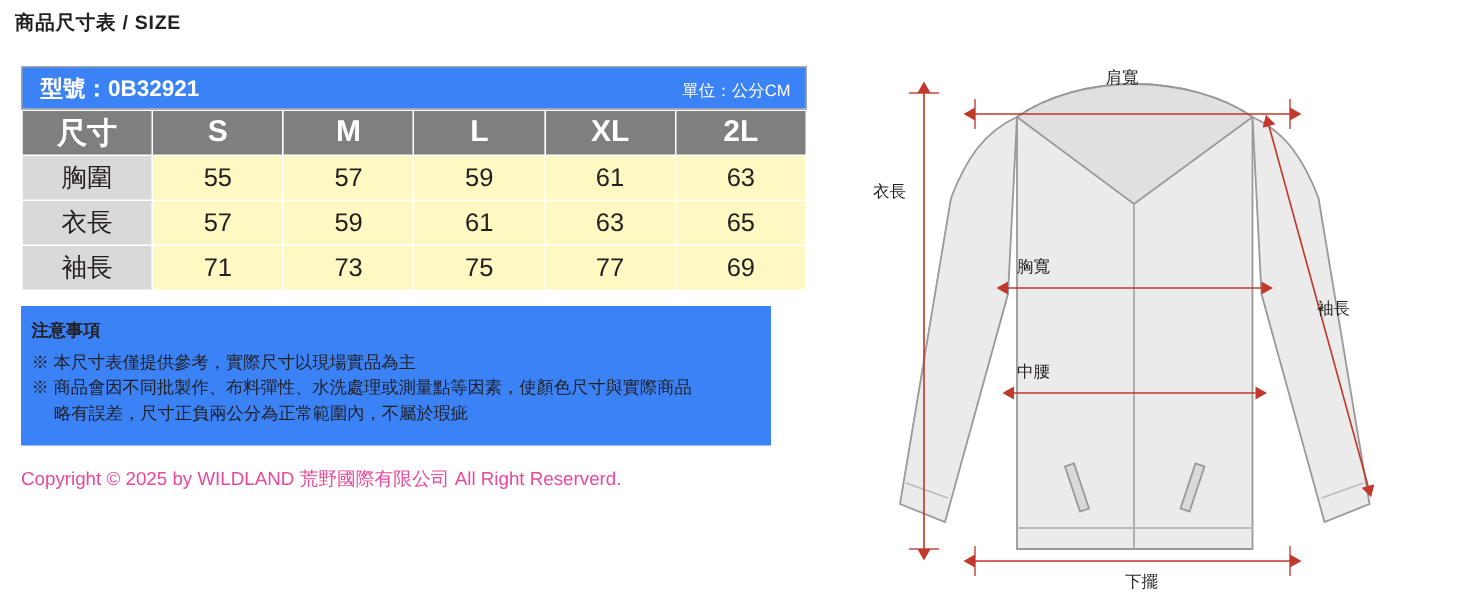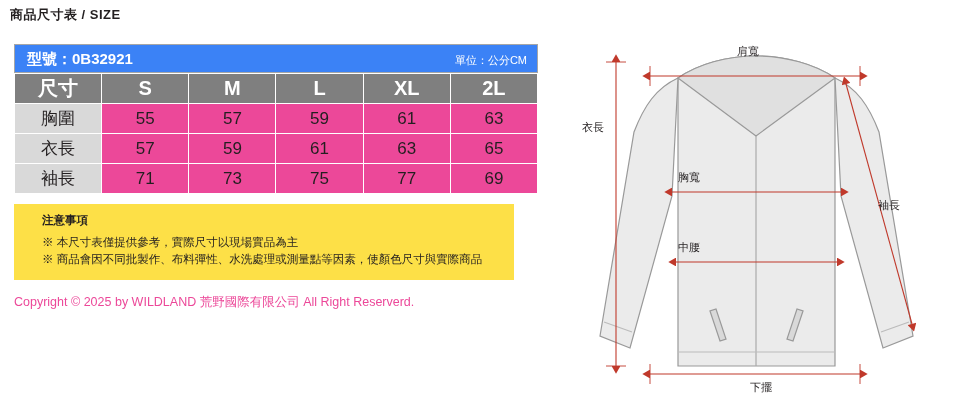--- a/index.html
+++ b/index.html
@@ -78,28 +78,28 @@
   table.size-table thead th:first-child {
     background: #7f7f7f;
   }
   table.size-table tbody th {
     background: #d9d9d9;
     color: #231f20;
     font-weight: normal;
     width: 88px;
   }
   table.size-table tbody td {
-    background: #ec4899;
+    background: #fef9c3;
     color: #231f20;
     font-weight: normal;
   }
   .notes {
     margin-top: 10px;
-    background: #fde047;
-    padding: 9px 12px 12px 28px;
+    background: #3b82f6;
+    padding: 9px 12px 12px 7px;
     width: 500px;
     box-sizing: border-box;
   }
   .notes-title {
     font-size: 11.5px;
     font-weight: bold;
     margin-bottom: 6px;
   }
   .notes-line {
     font-size: 11.5px;
@@ -181,20 +181,21 @@
           <td>77</td>
           <td>69</td>
         </tr>
       </tbody>
     </table>
 
     <div class="notes">
       <div class="notes-title">注意事項</div>
       <div class="notes-line">※ 本尺寸表僅提供參考，實際尺寸以現場實品為主</div>
       <div class="notes-line">※ 商品會因不同批製作、布料彈性、水洗處理或測量點等因素，使顏色尺寸與實際商品</div>
+      <div class="notes-line indent">略有誤差，尺寸正負兩公分為正常範圍內，不屬於瑕疵</div>
     </div>
 
     <div class="copyright">Copyright © 2025 by WILDLAND 荒野國際有限公司 All Right Reserverd.</div>
   </div>
 
   <div id="illustration">
     <svg width="404" height="360" viewBox="0 0 404 360" xmlns="http://www.w3.org/2000/svg">
       <defs>
         <marker id="arrL" markerWidth="8" markerHeight="8" refX="7" refY="4" orient="auto">
           <path d="M7,0 L0,4 L7,8 z" fill="#c0392b"></path>

